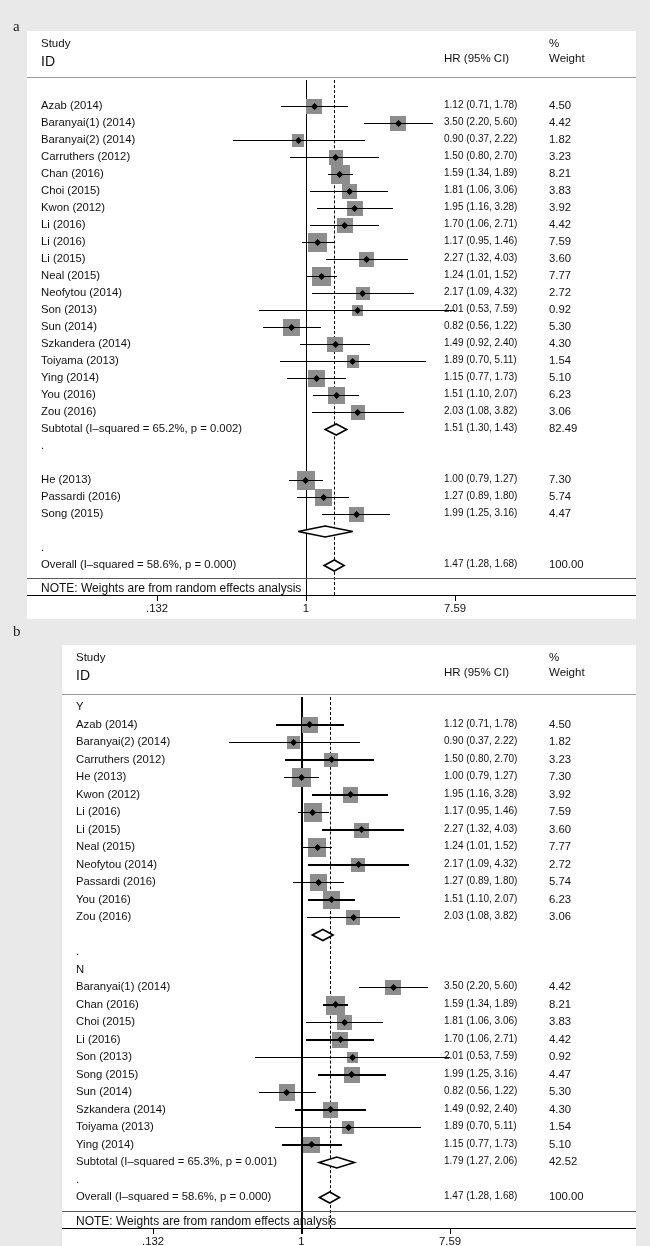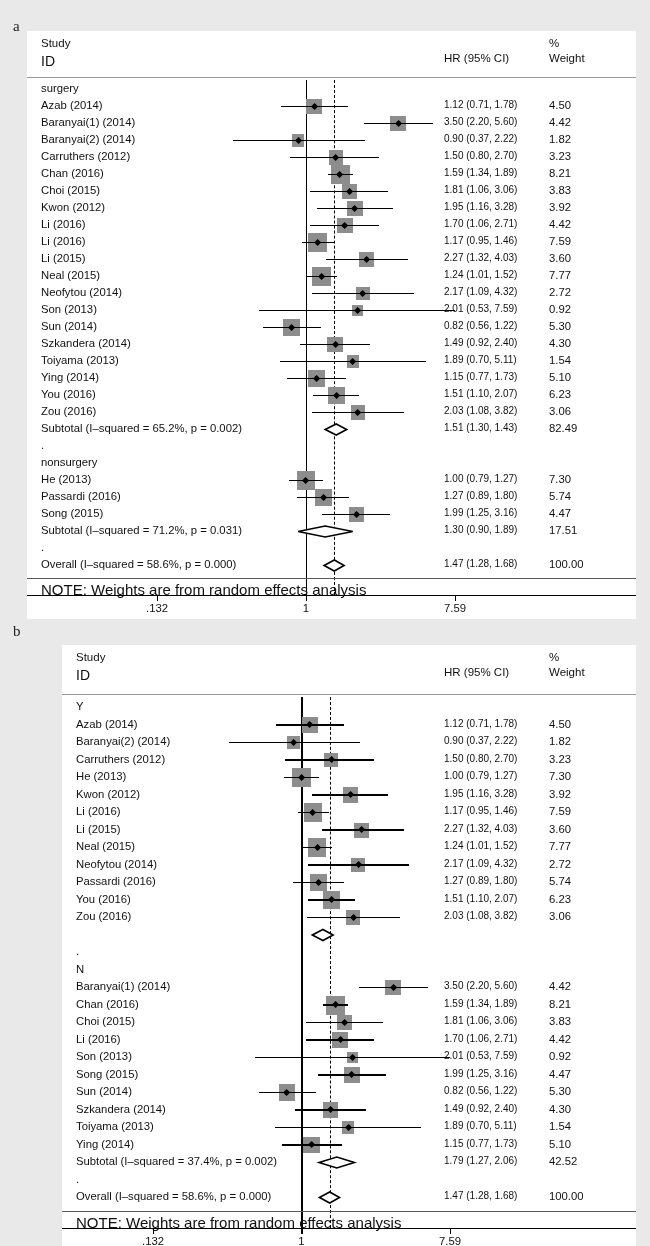--- a/index.html
+++ b/index.html
@@ -50,44 +50,41 @@
     font-size:11.3px;white-space:nowrap;
   }
 
   .ci-line{position:absolute;height:1.6px;background:#000;}
   .mkbox{position:absolute;background:#8d8d8d;}
   .mkdot{position:absolute;background:#000;
          transform:rotate(45deg);}
   .vline{position:absolute;width:1.3px;background:#000;}
   .dline{position:absolute;width:0;border-left:1.6px dashed #000;}
   .noteline{position:absolute;left:0;width:100%;border-top:1px solid #5a5a5a;}
-  .note{position:absolute;left:14px;font-size:15px;}
+  .note{position:absolute;left:14px;font-size:12px;}
   .axis{position:absolute;border-top:1.6px solid #000;left:0;width:100%;}
   .tick{position:absolute;width:1.3px;height:5px;background:#000;}
   .ticklbl{position:absolute;font-size:11.3px;text-align:center;}
   .diamond{position:absolute;}
 </style>
 </head>
 <body>
 
 <div class="panel-label" style="left:13px;top:18px;">a</div>
 <div class="plot" id="plot-a" style="left: 27px; top: 31px; width: 609px; height: 588px;">
     <div class="hdr" style="height:47px;">
       <span class="c-study">Study</span>
       <span class="c-id">ID</span>
       <span class="c-hr" style="left:417px;">HR (95% CI)</span>
       <span class="c-pct" style="left:522px;">%</span>
       <span class="c-wt" style="left:522px;">Weight</span>
     </div>
     <div class="vline" style="left:278.9px;top:49px;height:515px;"></div>
     <div class="dline" style="left:307.3px;top:49px;height:515px;"></div>
     <div class="rows">
-      <div class="row" style="top:50px;">
-        <span class="lbl group">surgery</span>
-      </div>
       <div class="row" style="top:67px;">
         <span class="lbl">Azab (2014)</span>
         <span class="est" style="left:417px;">1.12 (0.71, 1.78)</span>
         <span class="wt" style="left:522px;">4.50</span>
       </div>
       <div class="mkbox" style="left:279.3px;top:67.5px;width:15.9px;height:15.9px;"></div>
       <div class="ci-line" style="left:253.7px;top:74.7px;width:67.6px;"></div>
       <div class="mkdot" style="left:284.7px;top:72.9px;width:5.2px;height:5.2px;"></div>
       <div class="row" style="top:84px;">
         <span class="lbl">Baranyai(1) (2014)</span>
@@ -237,23 +234,20 @@
         <span class="lbl">Subtotal  (I–squared = 65.2%, p = 0.002)</span>
         <span class="est" style="left:417px;">1.51 (1.30, 1.43)</span>
         <span class="wt" style="left:522px;">82.49</span>
       </div>
       <svg class="diamond" style="left:0;top:0;" width="609" height="573" viewBox="0 0 609 573">
         <polygon points="298.2,398.5 309.2,393.0 319.7,398.5 309.2,404.0" fill="#ffffff" stroke="#000" stroke-width="1.6"></polygon>
       </svg>
       <div class="row" style="top:407px;">
         <span class="lbl dot">.</span>
       </div>
-      <div class="row" style="top:424px;">
-        <span class="lbl group">nonsurgery</span>
-      </div>
       <div class="row" style="top:441px;">
         <span class="lbl">He (2013)</span>
         <span class="est" style="left:417px;">1.00 (0.79, 1.27)</span>
         <span class="wt" style="left:522px;">7.30</span>
       </div>
       <div class="mkbox" style="left:269.8px;top:440.3px;width:18.3px;height:18.3px;"></div>
       <div class="ci-line" style="left:261.6px;top:448.7px;width:34.9px;"></div>
       <div class="mkdot" style="left:276.3px;top:446.9px;width:5.2px;height:5.2px;"></div>
       <div class="row" style="top:458px;">
         <span class="lbl">Passardi (2016)</span>
@@ -264,25 +258,20 @@
       <div class="ci-line" style="left:270.4px;top:465.7px;width:51.8px;"></div>
       <div class="mkdot" style="left:293.9px;top:463.9px;width:5.2px;height:5.2px;"></div>
       <div class="row" style="top:475px;">
         <span class="lbl">Song (2015)</span>
         <span class="est" style="left:417px;">1.99 (1.25, 3.16)</span>
         <span class="wt" style="left:522px;">4.47</span>
       </div>
       <div class="mkbox" style="left:321.6px;top:475.6px;width:15.9px;height:15.9px;"></div>
       <div class="ci-line" style="left:295.3px;top:482.7px;width:68.2px;"></div>
       <div class="mkdot" style="left:326.9px;top:480.9px;width:5.2px;height:5.2px;"></div>
-      <div class="row" style="top:492px;">
-        <span class="lbl">Subtotal  (I–squared = 71.2%, p = 0.031)</span>
-        <span class="est" style="left:417px;">1.30 (0.90, 1.89)</span>
-        <span class="wt" style="left:522px;">17.51</span>
-      </div>
       <svg class="diamond" style="left:0;top:0;" width="609" height="573" viewBox="0 0 609 573">
         <polygon points="271.2,500.5 298.2,495.0 325.7,500.5 298.2,506.0" fill="#ffffff" stroke="#000" stroke-width="1.6"></polygon>
       </svg>
       <div class="row" style="top:509px;">
         <span class="lbl dot">.</span>
       </div>
       <div class="row" style="top:526px;">
         <span class="lbl">Overall  (I–squared = 58.6%, p = 0.000)</span>
         <span class="est" style="left:417px;">1.47 (1.28, 1.68)</span>
         <span class="wt" style="left:522px;">100.00</span>
@@ -496,21 +485,21 @@
       <div class="mkdot" style="left:283.5px;top:479.9px;width:5.2px;height:5.2px;"></div>
       <div class="row" style="top:491.5px;">
         <span class="lbl">Ying (2014)</span>
         <span class="est" style="left:382px;">1.15 (0.77, 1.73)</span>
         <span class="wt" style="left:487px;">5.10</span>
       </div>
       <div class="mkbox" style="left:241.4px;top:491.8px;width:16.5px;height:16.5px;"></div>
       <div class="ci-line" style="left:220.3px;top:499.2px;width:59.3px;"></div>
       <div class="mkdot" style="left:247.1px;top:497.4px;width:5.2px;height:5.2px;"></div>
       <div class="row" style="top:509px;">
-        <span class="lbl">Subtotal  (I–squared = 37.4%, p = 0.002)</span>
+        <span class="lbl">Subtotal  (I–squared = 65.3%, p = 0.001)</span>
         <span class="est" style="left:382px;">1.79 (1.27, 2.06)</span>
         <span class="wt" style="left:487px;">42.52</span>
       </div>
       <svg class="diamond" style="left:0;top:0;" width="574" height="591.5" viewBox="0 0 574 591.5">
         <polygon points="257.0,517.5 274.8,512.0 292.4,517.5 274.8,523.0" fill="#ffffff" stroke="#000" stroke-width="1.6"></polygon>
       </svg>
       <div class="row" style="top:526.5px;">
         <span class="lbl dot">.</span>
       </div>
       <div class="row" style="top:544px;">

